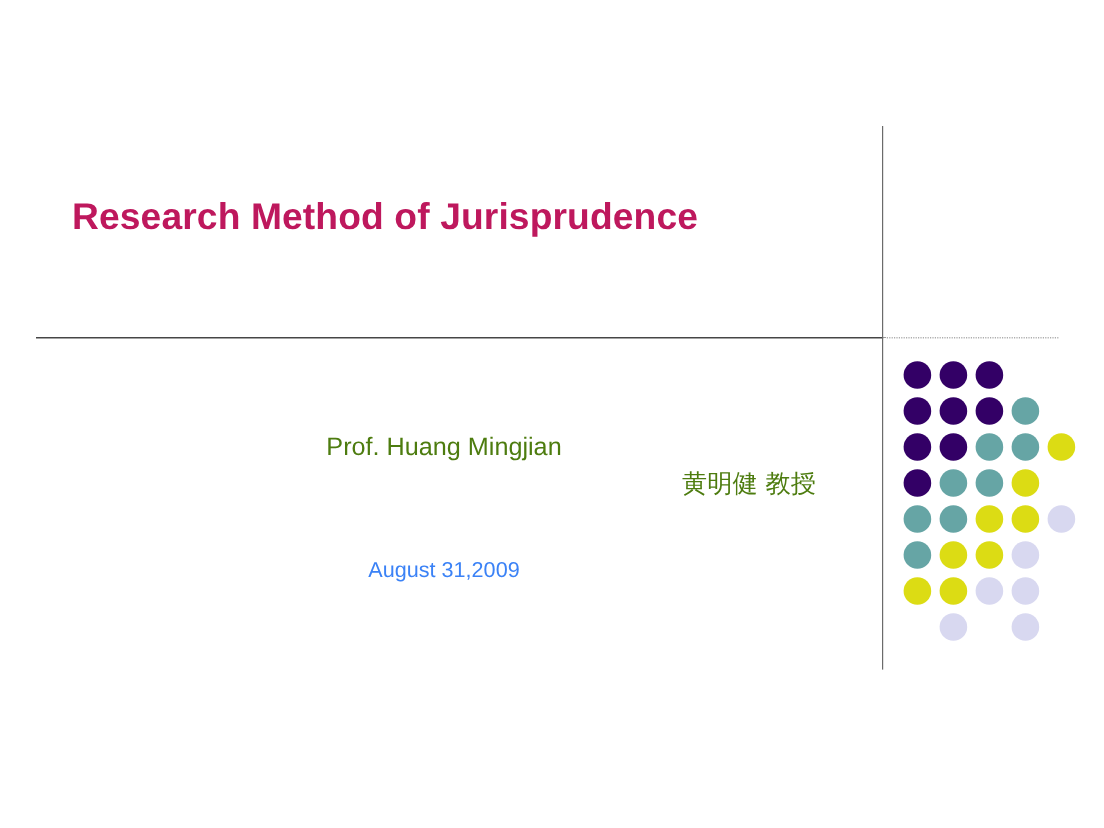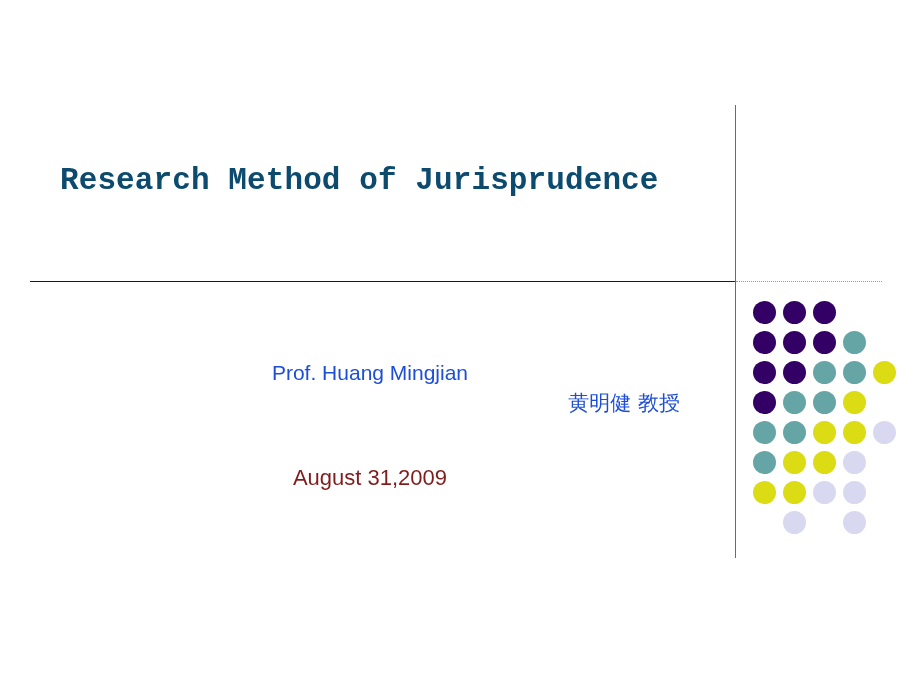--- a/index.html
+++ b/index.html
@@ -48,53 +48,52 @@
   }
 
   
   #title {
     position: absolute;
     left: 60px;
     top: 163px;
     width: 660px;
     font-size: 31px;
     font-weight: bold;
-    color: #0c4a6e;
+    color: #be185d;
     letter-spacing: 0.1px;
     line-height: 1.15;
     white-space: nowrap;
-    font-family: Liberation Mono, monospace;
   }
 
   
   #subtitle-block {
     position: absolute;
     left: 60px;
     top: 358px;
     width: 620px;
     text-align: center;
     color: #111111;
   }
   .sub-line {
     font-size: 21px;
     line-height: 1.45;
-    color: #1d4ed8;
+    color: #4d7c0f;
   }
   .sub-line.cjk {
     font-family: "DejaVu Sans", "Liberation Sans", sans-serif;
     font-size: 21px;
     text-align: right;
   }
   #subtitle-spacer {
     height: 44px;
   }
   #date-line {
-    font-size: 22px;
+    font-size: 18px;
     line-height: 1.4;
-    color: #7f1d1d;
+    color: #3b82f6;
   }
 
   
   #dot-grid {
     position: absolute;
     left: 753px;
     top: 301px;
     width: 140px;
     height: 240px;
   }

